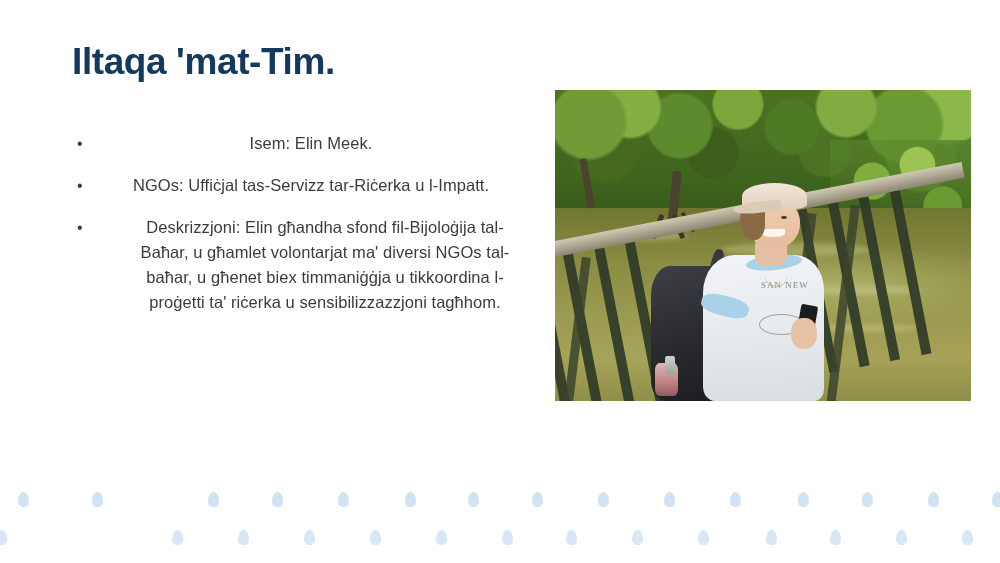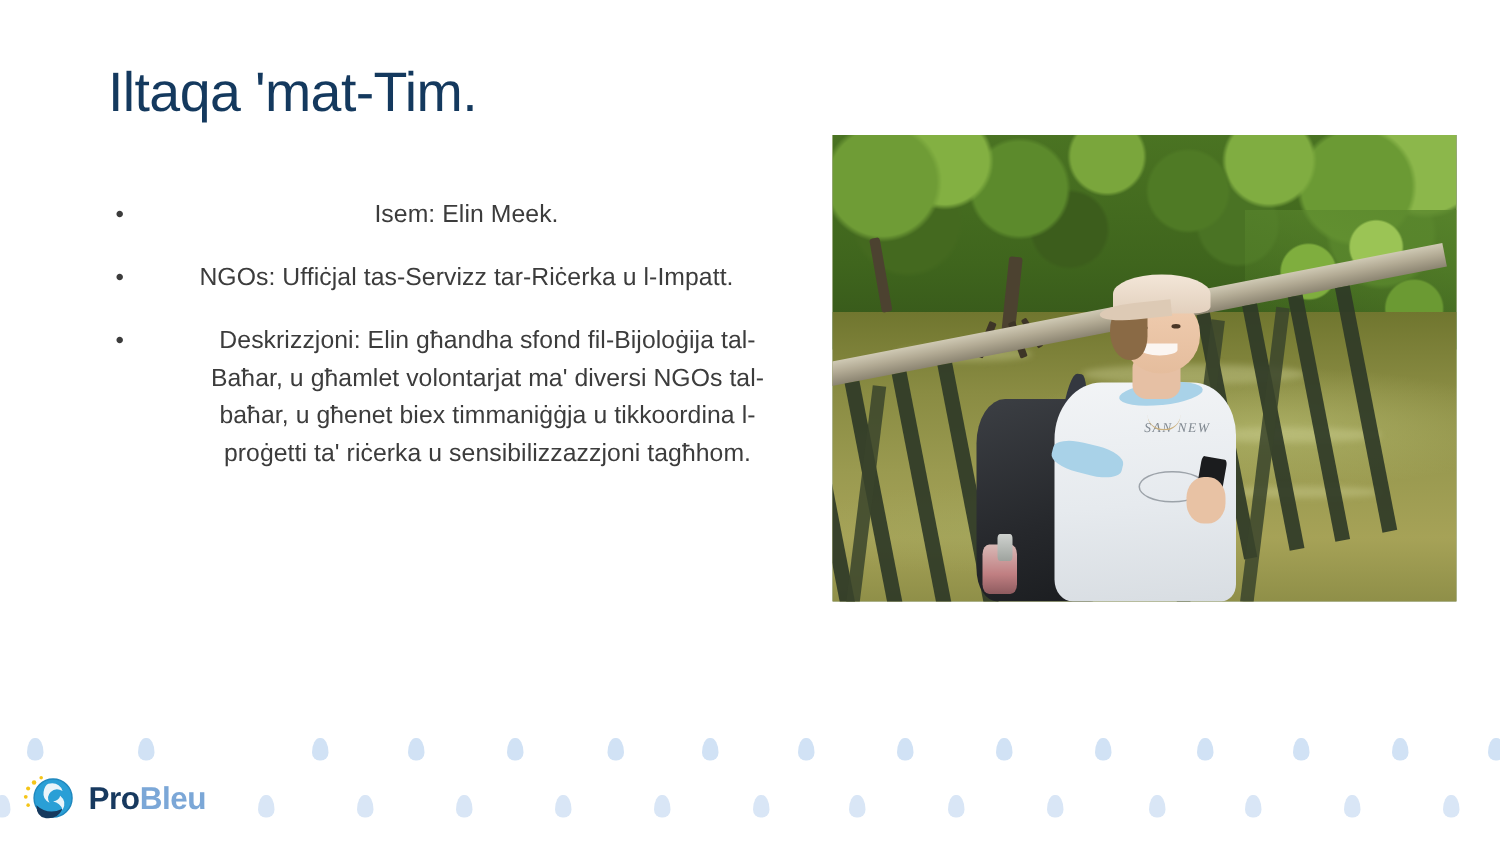--- a/index.html
+++ b/index.html
@@ -22,21 +22,21 @@
     inset: 0;
     background: #ffffff;
   }
 
   
   .title {
     position: absolute;
     left: 72px;
     top: 40px;
     font-size: 37px;
-    font-weight: normal;
+    font-weight: bold;
     letter-spacing: -0.4px;
     color: #14395e;
     white-space: nowrap;
     line-height: 1.2;
   }
   .title .title-period { color: #14395e; }
 
   
   .bullets {
     position: absolute;
@@ -76,21 +76,20 @@
     top: 90px;
     width: 416px;
     height: 311px;
     overflow: hidden;
     background: #6b7a3a;
   }
   .photo {
     position: absolute;
     inset: 0;
     overflow: hidden;
-    font-style: italic;
   }
 
   
   .ph-water {
     position: absolute;
     left: 0; top: 38%;
     width: 100%; height: 62%;
     background:
       radial-gradient(ellipse 60% 30% at 70% 40%, rgba(190,195,120,.55), rgba(0,0,0,0) 70%),
       radial-gradient(ellipse 45% 22% at 25% 75%, rgba(160,168,95,.45), rgba(0,0,0,0) 70%),
@@ -491,31 +490,14 @@
     <div class="drop row2" style="left:502px; top:50px;"></div>
     <div class="drop row2" style="left:566px; top:50px;"></div>
     <div class="drop row2" style="left:632px; top:50px;"></div>
     <div class="drop row2" style="left:698px; top:50px;"></div>
     <div class="drop row2" style="left:766px; top:50px;"></div>
     <div class="drop row2" style="left:830px; top:50px;"></div>
     <div class="drop row2" style="left:896px; top:50px;"></div>
     <div class="drop row2" style="left:962px; top:50px;"></div>
   </div>
 
-  <div class="logo">
-    <div class="logo-mark">
-      <svg viewBox="0 0 48 48" width="38" height="38" aria-hidden="true">
-        <circle cx="27" cy="24" r="16" fill="#2a9fd6"></circle>
-        <path d="M27 8 a16 16 0 0 1 16 16 a16 16 0 0 1 -16 16 a16 16 0 0 1 -16 -16 a16 16 0 0 1 16 -16 z" fill="none" stroke="#1f87bd" stroke-width="1.2"></path>
-        <path d="M13 30 q10 9 22 3 q-4 9 -14 8 q-8 -1 -8 -11 z" fill="#16395e"></path>
-        <path d="M23 12 q9 -2 12 6 q-6 -3 -10 1 q-4 4 -1 9 q-6 -3 -5 -9 q1 -6 4 -7 z" fill="#eaf4fa"></path>
-        <path d="M33 22 q6 5 2 12 q-2 -6 -8 -7 q5 -1 6 -5 z" fill="#eaf4fa"></path>
-        <circle cx="11" cy="11" r="1.9" fill="#f5c518"></circle>
-        <circle cx="6" cy="16" r="1.7" fill="#f5c518"></circle>
-        <circle cx="4" cy="23" r="1.6" fill="#f5c518"></circle>
-        <circle cx="6" cy="30" r="1.5" fill="#f5c518"></circle>
-        <circle cx="17" cy="7" r="1.5" fill="#f5c518"></circle>
-      </svg>
-    </div>
-    <div class="logo-word"><span class="logo-pro">Pro</span><span class="logo-bleu">Bleu</span></div>
-  </div>
 
 </div>
 
 </body></html>

